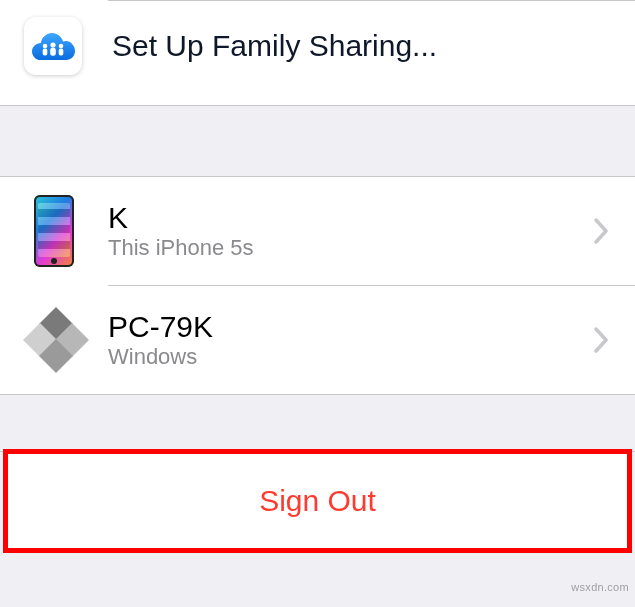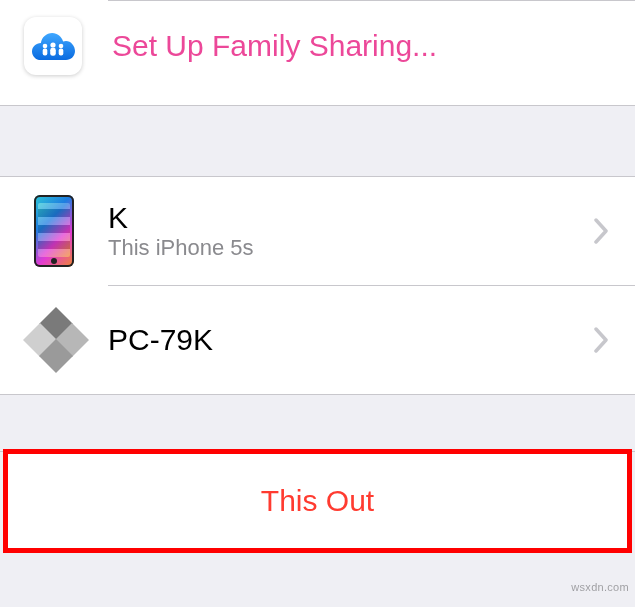--- a/index.html
+++ b/index.html
@@ -36,21 +36,21 @@
     border-radius: 12px;
     background: #fff;
     box-shadow: 0 1px 4px rgba(0,0,0,0.2);
     display: flex;
     align-items: center;
     justify-content: center;
     margin-right: 30px;
     flex: 0 0 auto;
   }
   .family-label {
-    color: #ec4899;
+    color: #0f172a;
     font-size: 30px;
     font-weight: 400;
   }
   .gap {
     height: 70px;
     background: #efeff4;
   }
   .gap-small {
     height: 56px;
     background: #efeff4;
@@ -219,34 +219,35 @@
     <div class="device-icon-slot">
       <div class="diamond-icon">
         <div class="sq a"></div>
           <div class="sq b"></div>
           <div class="sq c"></div>
           <div class="sq d"></div>
       </div>
     </div>
     <div class="device-text">
       <div class="device-title">PC-79K</div>
+      <div class="device-sub">Windows</div>
     </div>
     <div class="chevron">
       <svg width="16" height="26" viewBox="0 0 16 26">
           <path d="M3 2l10 11L3 24" stroke="#c7c7cc" stroke-width="3.5" fill="none" stroke-linecap="round" stroke-linejoin="round"></path>
         </svg>
     </div>
   </div>
 
 </div>
 <div class="full-divider"></div>
 
 <div class="gap-small"></div>
 
 <div class="full-divider"></div>
 <div class="signout-wrap">
   <div class="signout-cell">
-    <span class="signout-label">This Out</span>
+    <span class="signout-label">Sign Out</span>
   </div>
   <div class="highlight-box"></div>
 </div>
 
 <div class="watermark">wsxdn.com</div>
 
 </body></html>

